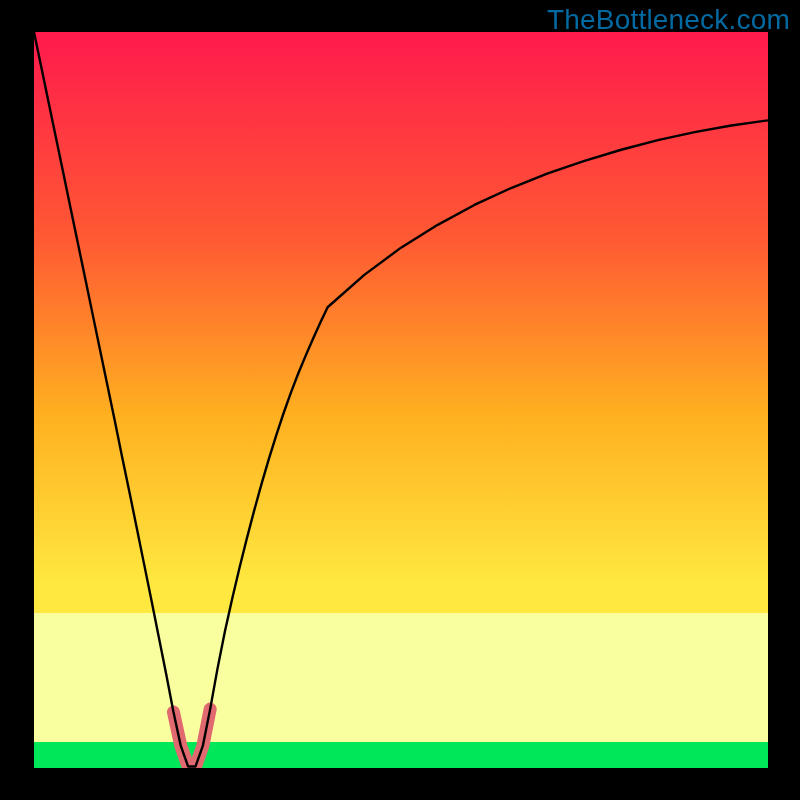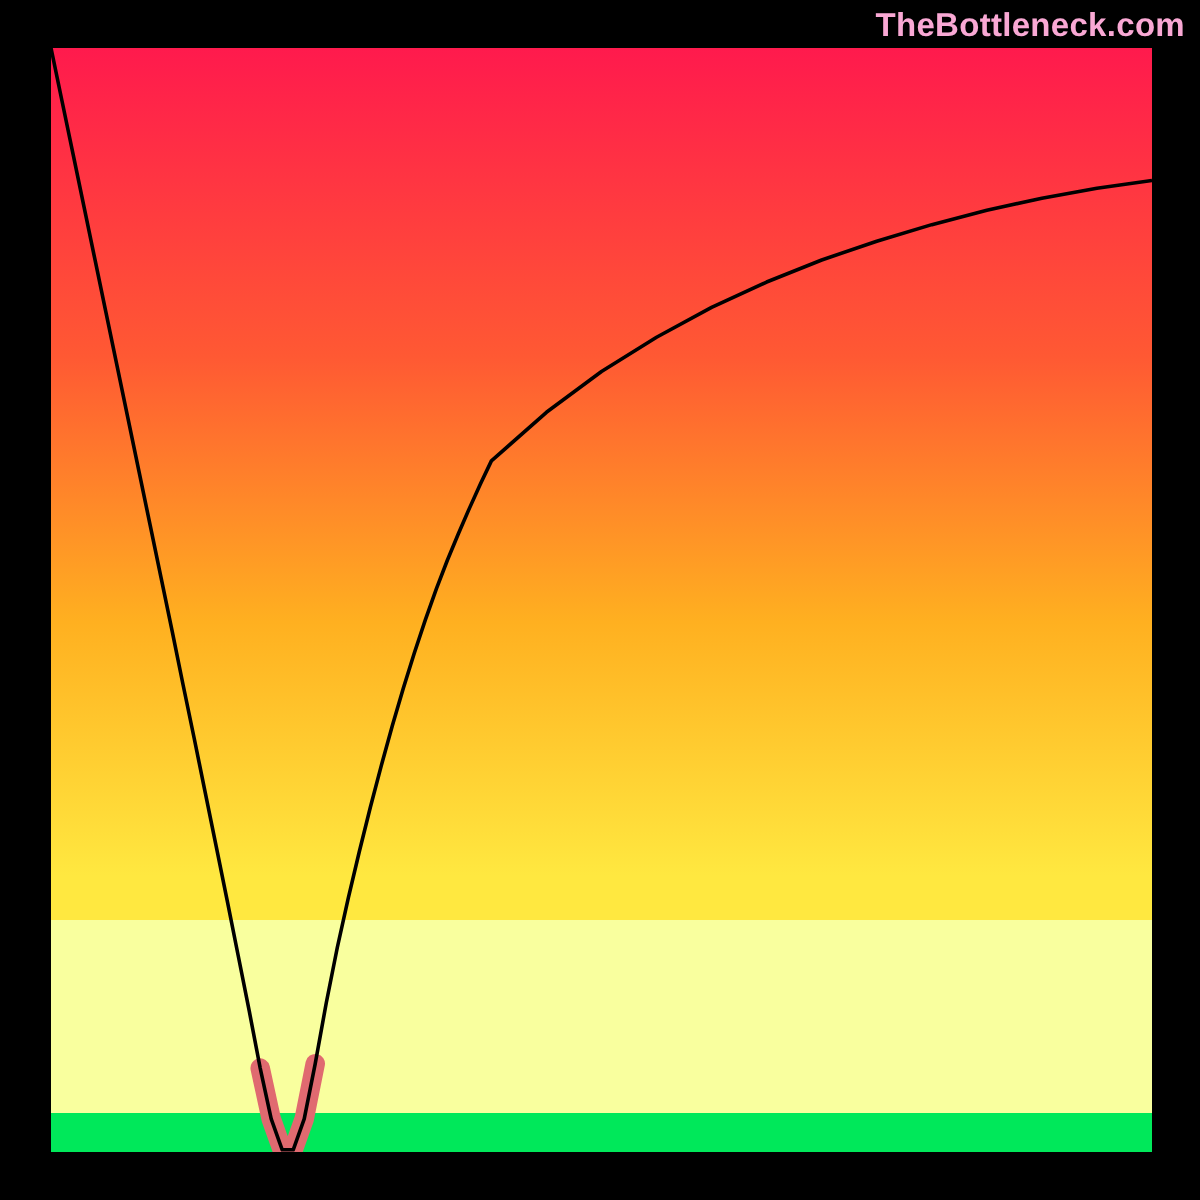--- a/index.html
+++ b/index.html
@@ -14,23 +14,23 @@
   .frame {
     position: relative;
     width: 800px;
     height: 800px;
     background: #000;
   }
   .watermark {
     position: absolute;
     top: 4px;
     right: 10px;
-    color: #f9a8d4;
-    font-size: 22px;
-    font-weight: 700;
+    color: #0369a1;
+    font-size: 28px;
+    font-weight: 400;
     letter-spacing: 0.2px;
     z-index: 10;
   }
   .plot-wrap {
     position: absolute;
     left: 34px;
     top: 32px;
     width: 734px;
     height: 736px;
     background: #000;

